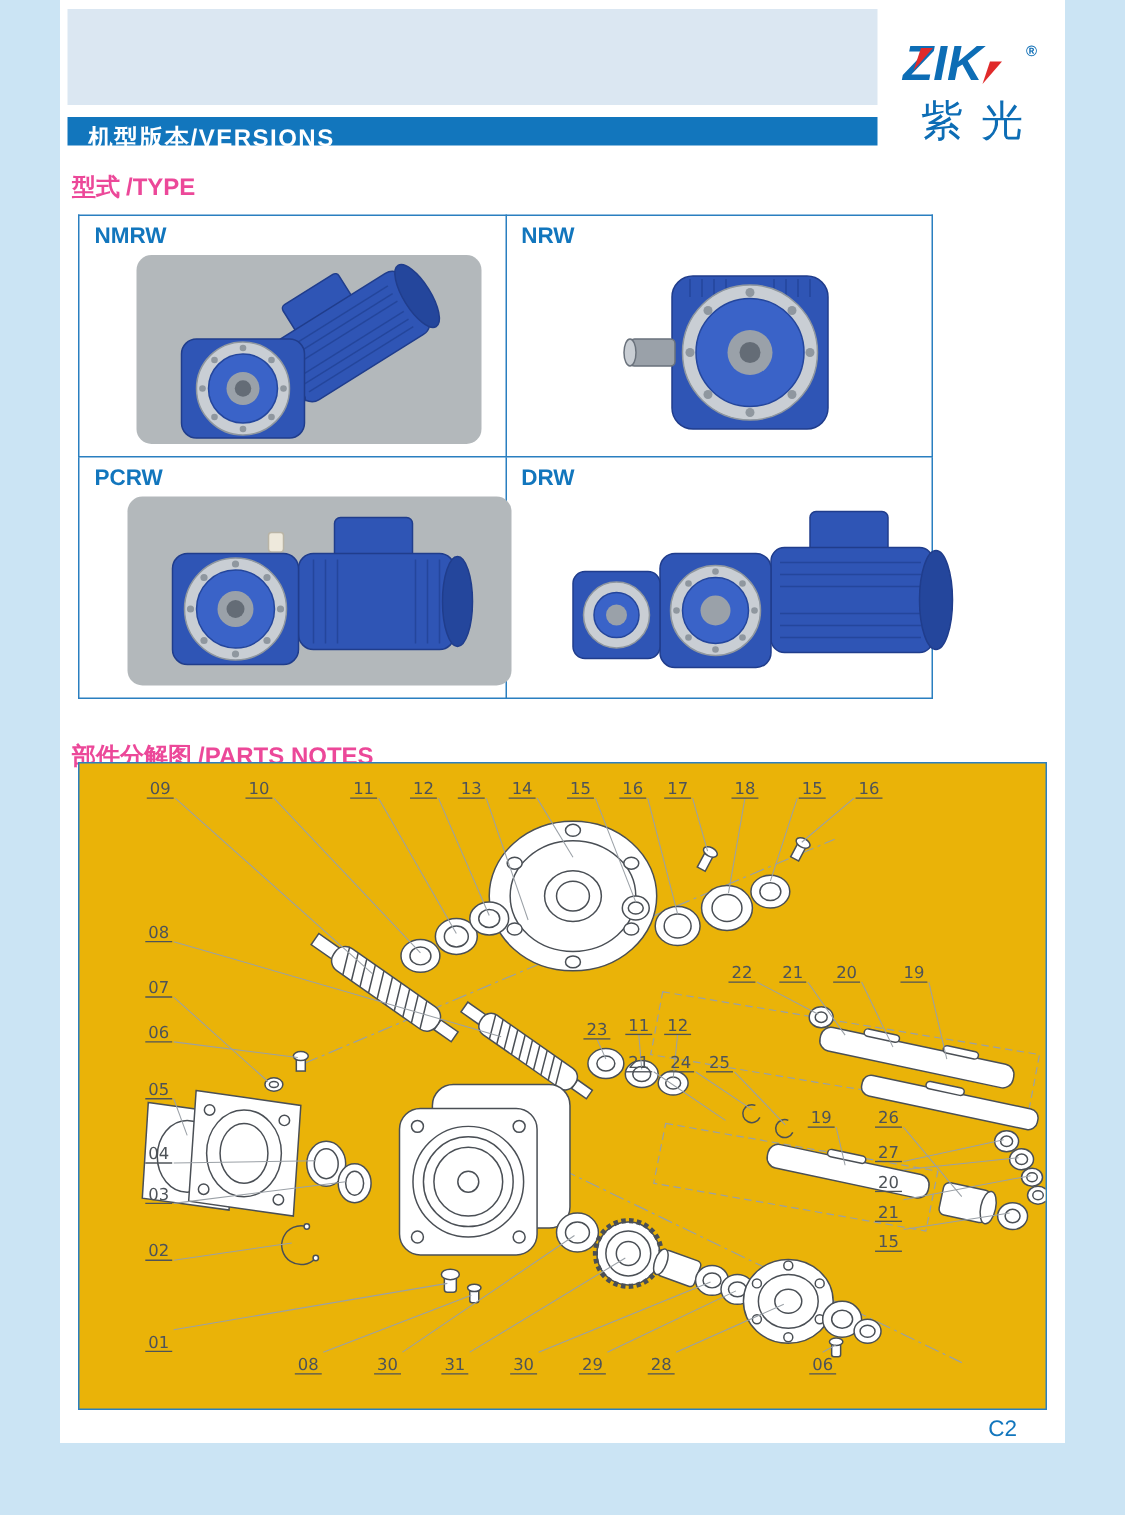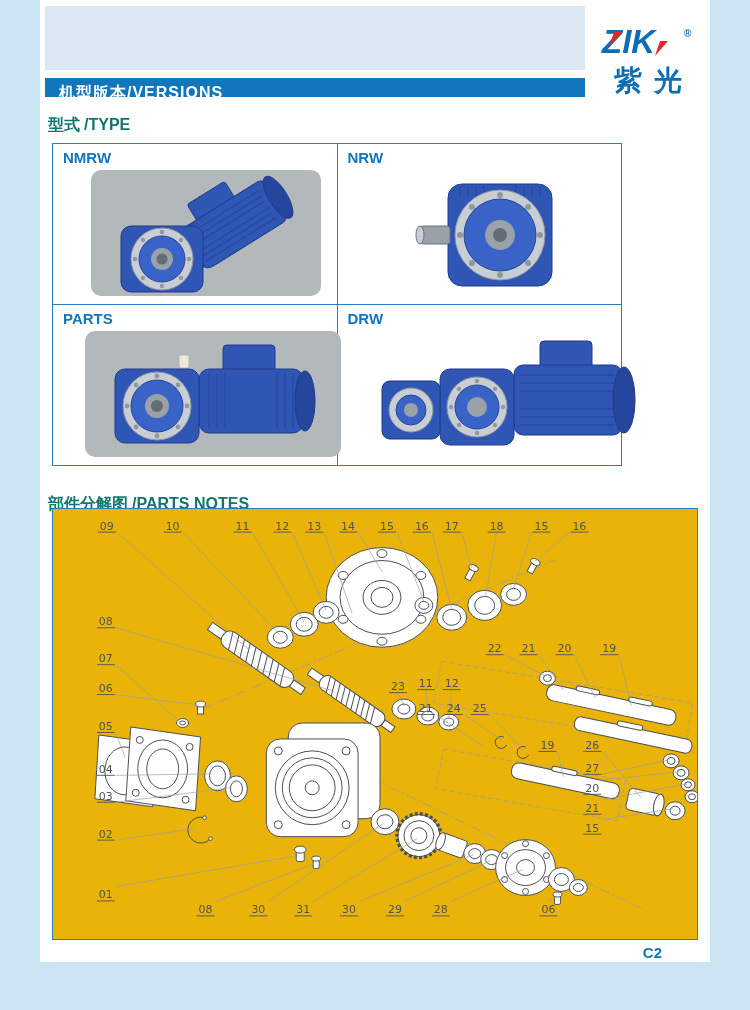--- a/index.html
+++ b/index.html
@@ -6,40 +6,40 @@
   html,body{width:750px;height:1010px}
   body{font-family:"Liberation Sans",sans-serif;background:#cbe4f4;position:relative;overflow:hidden}
   .content{position:absolute;left:40px;top:0;width:670px;height:962px;background:#ffffff}
 
   .banner{position:absolute;left:5px;top:6px;width:540px;height:64px;background:#dbe7f2}
 
   .logo{position:absolute;right:6px;top:24px;width:112px;text-align:center;color:#0d6db5}
   .logo-mark{display:block;margin:0 auto}
   .zik-text{font-size:33px;font-weight:bold;font-style:italic;fill:#0d6db5;font-family:"Liberation Sans",sans-serif}
   .zik-reg{font-size:10px;fill:#0d6db5;font-weight:bold}
-  .logo-cn{font-size:28px;font-weight:bold;letter-spacing:12px;margin-top:0;padding-left:12px;color:#0d6db5}
+  .logo-cn{font-size:28px;font-weight:normal;letter-spacing:12px;margin-top:0;padding-left:12px;color:#0d6db5}
 
   .header-bar{position:absolute;left:5px;top:78px;width:540px;height:19px;background:#1276bd;color:#fff;
     font-weight:bold;font-size:16px;line-height:29px;padding-left:14px;letter-spacing:1px}
 
-  .section-label{position:absolute;left:8px;color:#0f766e;font-size:16px}
+  .section-label{position:absolute;left:8px;color:#ec4899;font-size:16px}
   .section-label .cn{font-weight:bold;margin-right:4px}
   .section-label .en{font-weight:bold}
   .type-label{top:115px}
   .parts-label{top:494px}
 
   table.models{position:absolute;left:12px;top:143px;width:570px;border-collapse:collapse;table-layout:fixed}
   table.models td{border:1px solid #2a7fc0;width:50%;height:161px;vertical-align:top;padding:5px 0 0 10px}
   .model-name{color:#1276bd;font-weight:bold;font-size:15px}
   svg.photo{display:block;margin:2px auto 0 auto}
 
   .diagram-box{position:absolute;left:12px;top:508px;width:646px;height:432px;border:1px solid #2a7fc0;background:#eab308}
   .diagram-svg{width:100%;height:100%;display:block}
 
-  .page-num{position:absolute;right:48px;top:944px;color:#1276bd;font-weight:bold;font-size:15px}
+  .page-num{position:absolute;right:32px;top:944px;color:#1276bd;font-weight:normal;font-size:15px}
 
   .axis{stroke:#98a0a6;stroke-width:0.8;stroke-dasharray:10 3 2 3}
   .dash{stroke:#9aa0a6;stroke-width:0.8;stroke-dasharray:5 3;fill:none}
   .callout-label{font-size:11px;fill:#4e5358;text-anchor:middle;font-family:"DejaVu Sans",sans-serif}
   .callout-underline{stroke:#4e5358;stroke-width:0.9}
   .leader{stroke:#9aa0a6;stroke-width:0.7}
 </style>
 </head>
 <body>
 
@@ -131,21 +131,21 @@
                 <circle cx="112" cy="67" r="3"></circle>
                 <circle cx="124" cy="39" r="3"></circle>
                 <circle cx="152" cy="27" r="3"></circle>
                 <circle cx="180" cy="39" r="3"></circle>
               </g>
         </svg>
       </td>
     </tr>
     <tr>
       <td>
-        <div class="model-name">PARTS</div>
+        <div class="model-name">PCRW</div>
         <svg class="photo" width="300" height="130" viewBox="0 0 300 130">
           <rect x="22" y="2" width="256" height="126" rx="10" fill="#b3b8bb"></rect>
           <rect x="160" y="16" width="52" height="28" rx="4" fill="#2f55b5" stroke="#203d8c"></rect>
           <rect x="136" y="40" width="104" height="64" rx="10" fill="#2f55b5" stroke="#203d8c"></rect>
           <g stroke="#24469c">
                 <line x1="146" y1="44" x2="146" y2="100"></line>
                 <line x1="154" y1="44" x2="154" y2="100"></line>
                 <line x1="162" y1="44" x2="162" y2="100"></line>
                 <line x1="214" y1="44" x2="214" y2="100"></line>
                 <line x1="222" y1="44" x2="222" y2="100"></line>

